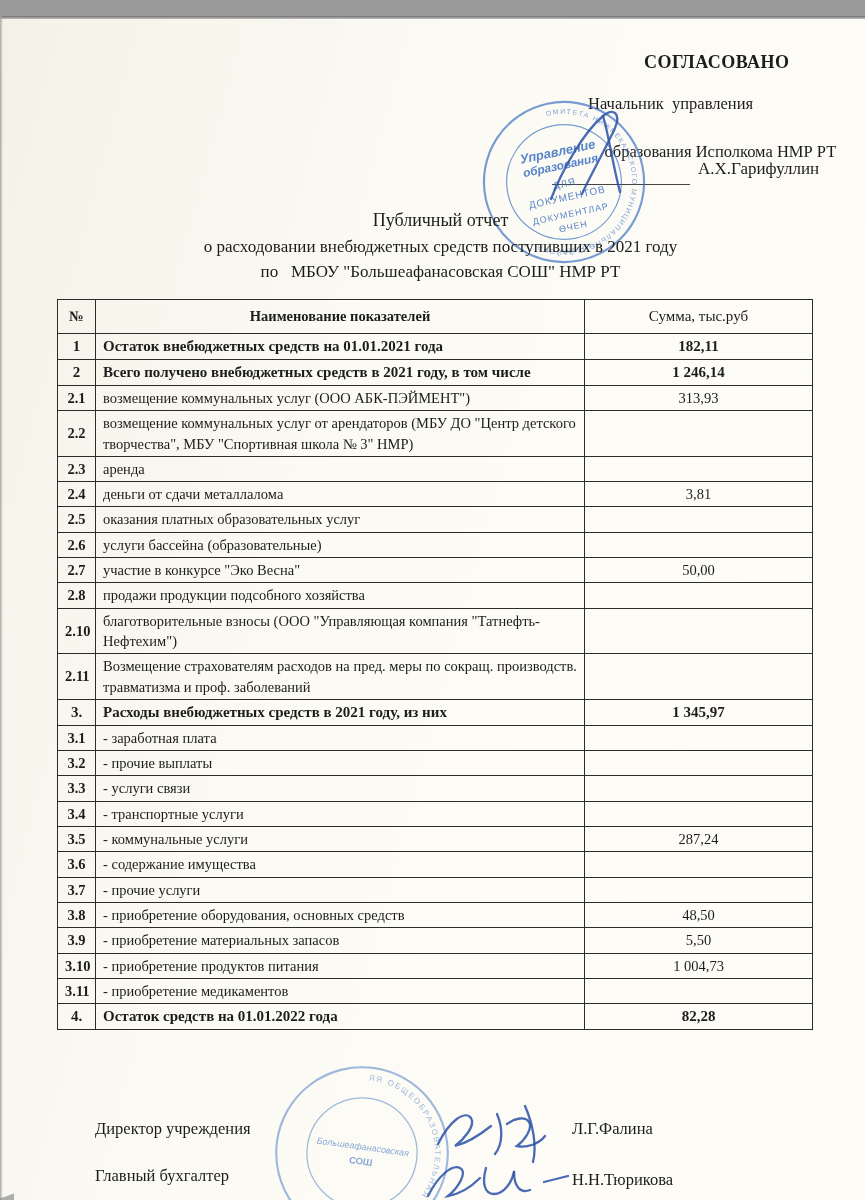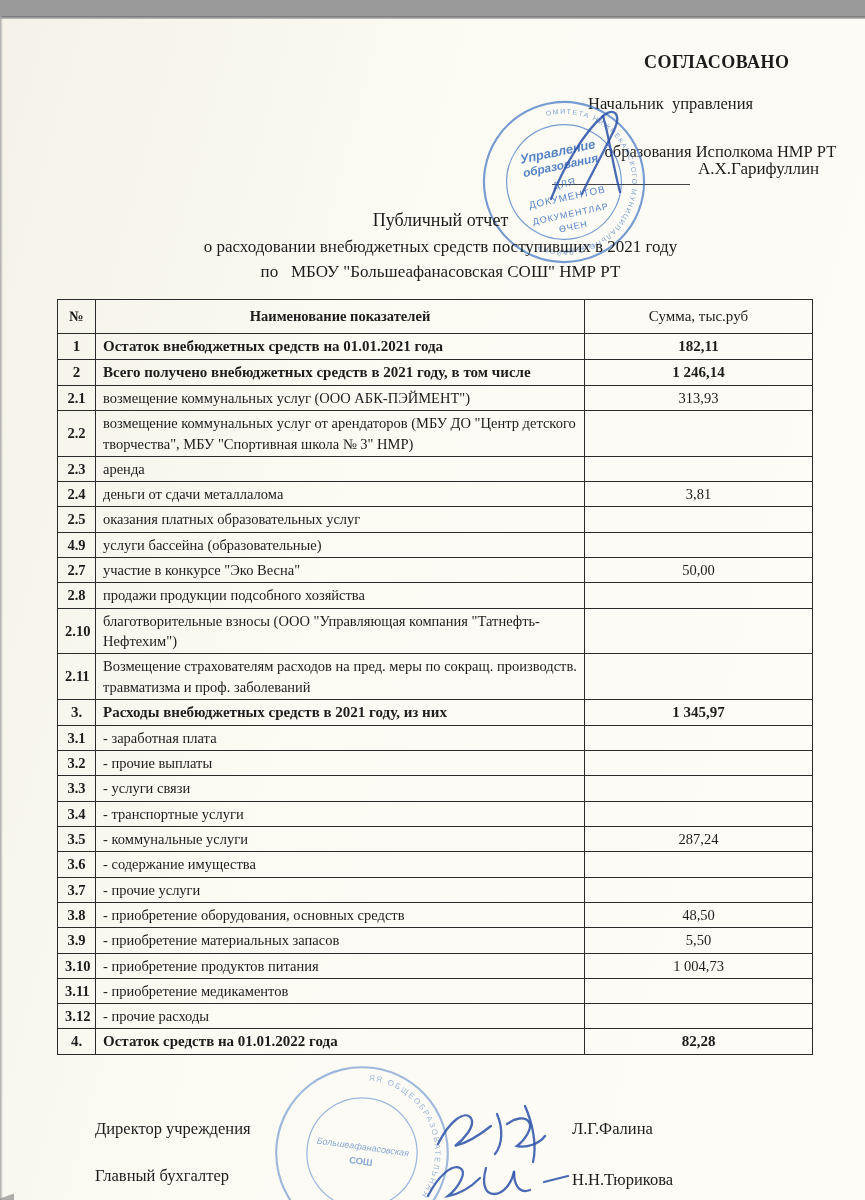--- a/index.html
+++ b/index.html
@@ -150,21 +150,21 @@
       <td class="cell-sum">3,81</td>
     </tr>
 
     <tr>
       <td class="cell-num">2.5</td>
       <td class="cell-name">оказания платных образовательных услуг</td>
       <td class="cell-sum"></td>
     </tr>
 
     <tr>
-      <td class="cell-num">4.9</td>
+      <td class="cell-num">2.6</td>
       <td class="cell-name">услуги бассейна (образовательные)</td>
       <td class="cell-sum"></td>
     </tr>
 
     <tr>
       <td class="cell-num">2.7</td>
       <td class="cell-name">участие в конкурсе "Эко Весна"</td>
       <td class="cell-sum">50,00</td>
     </tr>
 
@@ -252,25 +252,20 @@
       <td class="cell-name">- приобретение продуктов питания</td>
       <td class="cell-sum">1 004,73</td>
     </tr>
 
     <tr>
       <td class="cell-num">3.11</td>
       <td class="cell-name">- приобретение медикаментов</td>
       <td class="cell-sum"></td>
     </tr>
 
-    <tr>
-      <td class="cell-num">3.12</td>
-      <td class="cell-name">- прочие расходы</td>
-      <td class="cell-sum"></td>
-    </tr>
 
     <tr class="bold-row">
       <td class="cell-num">4.</td>
       <td class="cell-name">Остаток средств на 01.01.2022 года</td>
       <td class="cell-sum">82,28</td>
     </tr>
   </tbody>
   </table>
 
   <div class="footer-label pos-director">Директор учреждения</div>

